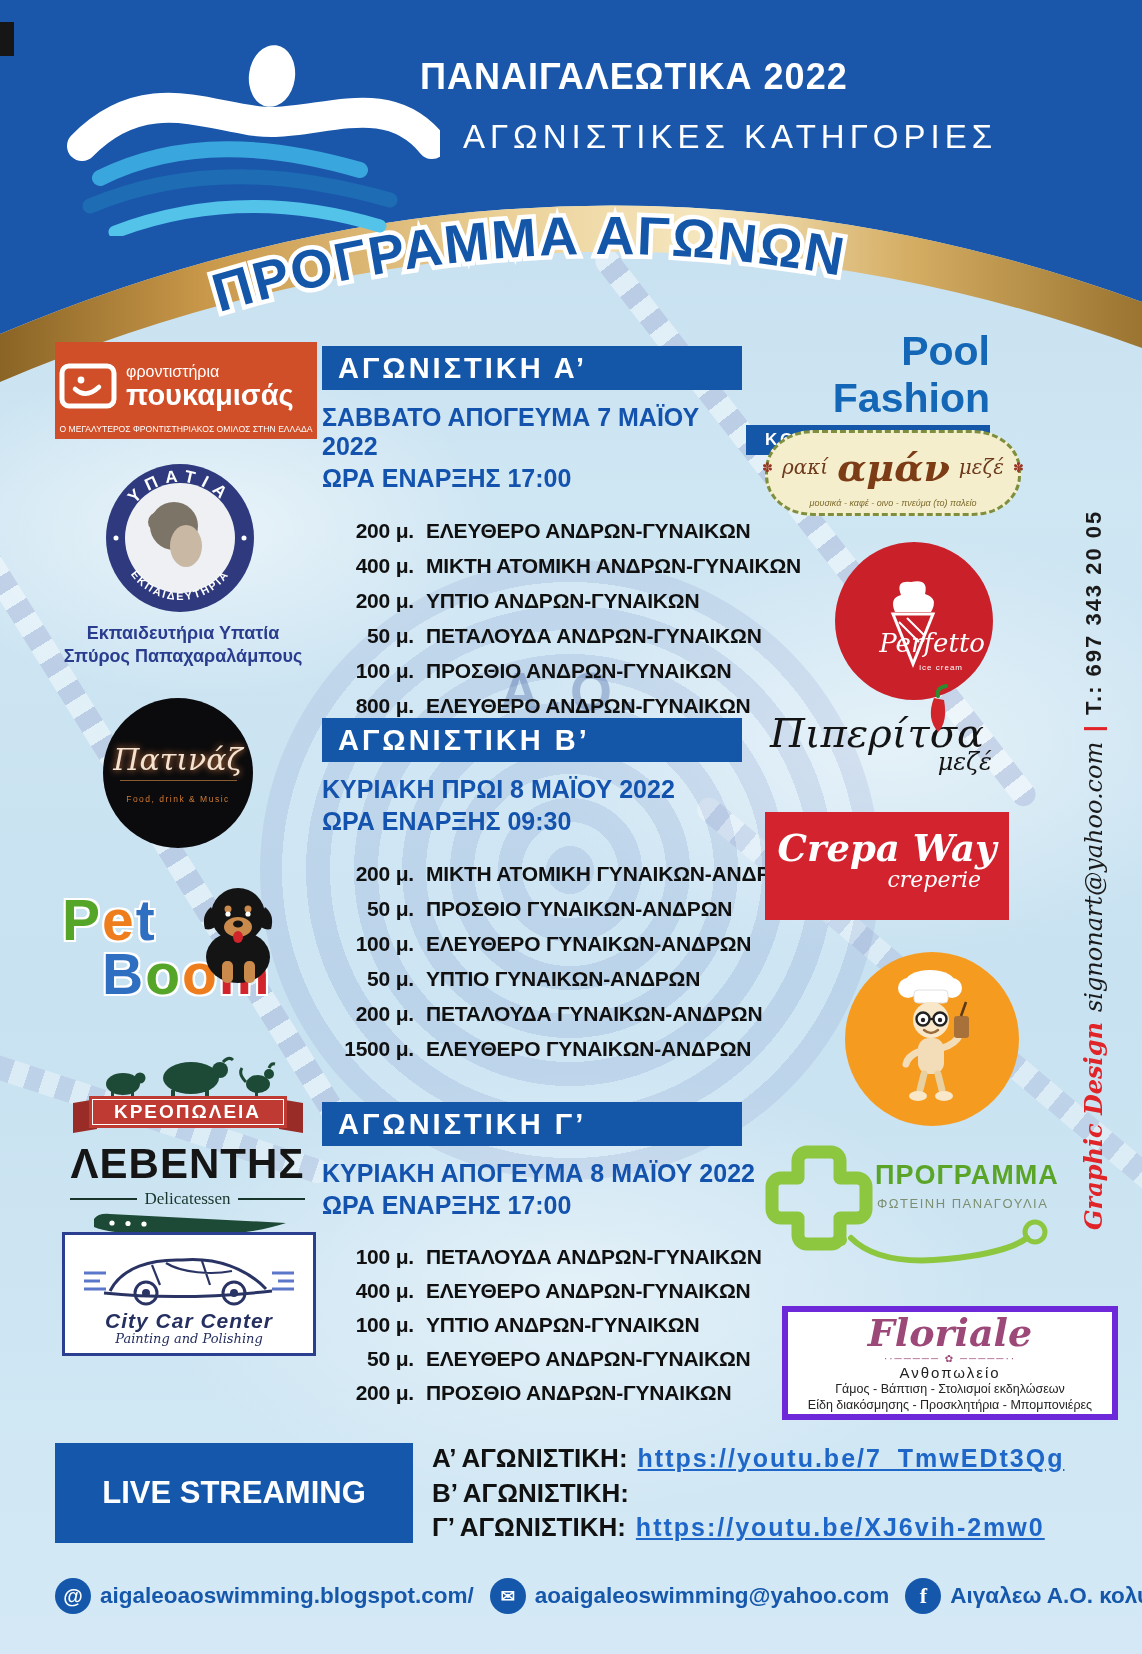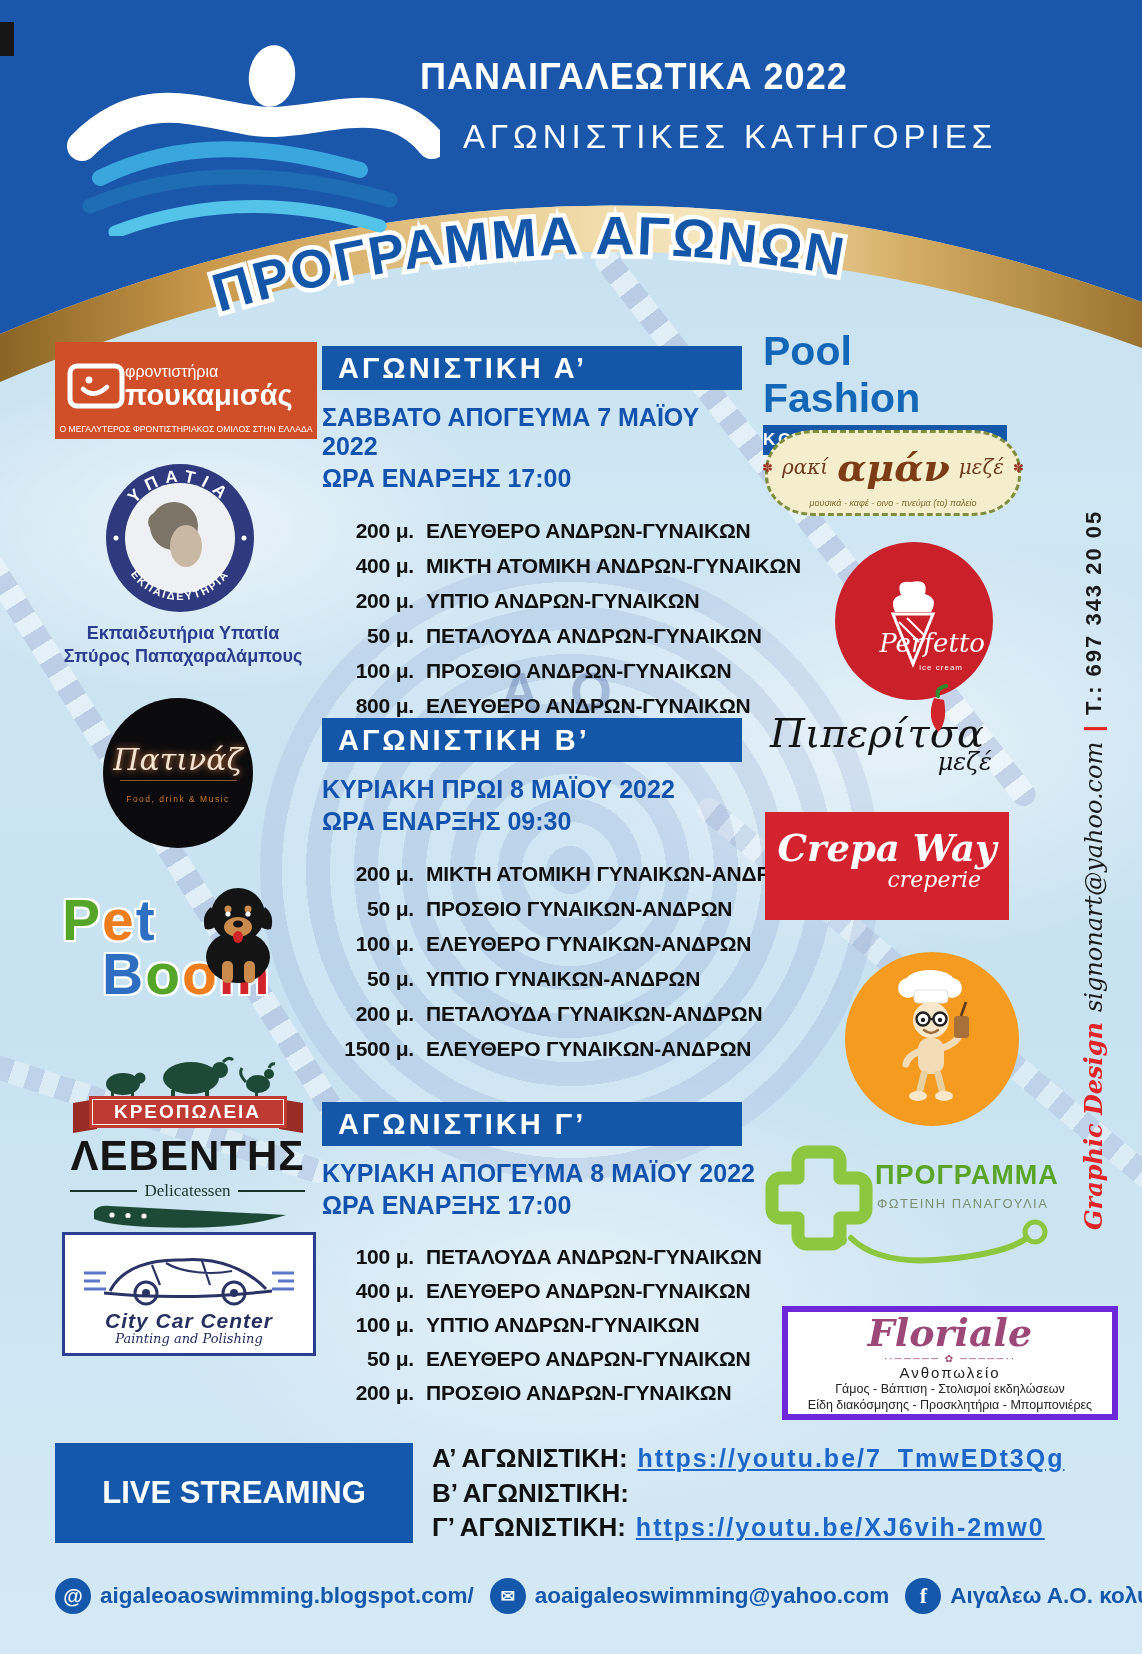--- a/index.html
+++ b/index.html
@@ -37,56 +37,56 @@
   .s-date{margin-top:13px;color:#1353ae;font-size:25px;font-weight:700;}
   .s-time{color:#1353ae;font-size:25px;font-weight:700;margin-top:3px;}
   .events{margin-top:20px;}
   .ev{display:flex;line-height:35px;font-size:21px;font-weight:700;color:#101010;white-space:nowrap;letter-spacing:-.2px;}
   .s-c .ev{line-height:34px;}
   .ev .dist{width:92px;text-align:right;margin-right:12px;flex:none;}
 
   
   .pouk{position:absolute;left:55px;top:342px;width:262px;height:97px;background:#d14f28;z-index:4;
     display:flex;flex-direction:column;}
-  .pouk-top{flex:1;display:flex;align-items:center;padding:8px 8px 0 12px;}
+  .pouk-top{flex:1;display:flex;align-items:center;gap:9px;padding:8px 8px 0 4px;}
   .pouk-name .l1{color:#fff;font-size:16px;line-height:17px;}
   .pouk-name .l2{color:#fff;font-size:29px;font-weight:700;line-height:30px;}
   .pouk-tag{font-size:8.6px;color:#fff;text-align:center;padding:2px 2px 5px;}
   .ypatia{position:absolute;left:104px;top:462px;z-index:4;}
   .ypatia-cap{position:absolute;left:38px;top:622px;width:290px;text-align:center;color:#2a3c8e;
     font-weight:700;font-size:18px;line-height:23px;z-index:4;}
   .patinaz{position:absolute;left:103px;top:698px;width:150px;height:150px;border-radius:50%;
     background:#0b0b0d;z-index:4;display:flex;flex-direction:column;align-items:center;justify-content:center;}
   .pat-name{font-family:"DejaVu Serif",serif;font-style:italic;font-size:30px;color:#f5e3d2;
     text-shadow:0 0 7px rgba(255,150,80,.9);}
   .pat-tag{margin-top:3px;font-size:8.5px;color:#d07a32;letter-spacing:1.5px;border-top:1px solid #8a5a30;
     padding-top:13px;width:78%;text-align:center;white-space:nowrap;}
   .petboom{position:absolute;left:62px;top:893px;width:230px;height:145px;z-index:4;}
   .pb-line1,.pb-line2{font-size:57px;font-weight:700;line-height:54px;letter-spacing:2px;}
   .pb-line2{margin-left:40px;margin-top:0px;}
   .pb-line1 span,.pb-line2 span{text-shadow:2px 2px 0 #fff,-2px -2px 0 #fff,2px -2px 0 #fff,-2px 2px 0 #fff;}
   .pb-dog{position:absolute;right:-4px;top:-16px;}
   .leventis{position:absolute;left:70px;top:1052px;width:235px;z-index:4;text-align:center;}
   .lev-ribbon{position:relative;background:#bf3a33;color:#fff;font-weight:700;font-size:19px;letter-spacing:2px;
-    height:32px;line-height:32px;width:198px;margin:-6px auto 4px;box-shadow:inset 0 0 0 3px #bf3a33, inset 0 0 0 4px #fff;}
+    height:32px;line-height:32px;width:198px;margin:-6px auto 12px;box-shadow:inset 0 0 0 3px #bf3a33, inset 0 0 0 4px #fff;}
   .lev-ribbon::before,.lev-ribbon::after{content:"";position:absolute;top:5px;width:24px;height:30px;background:#992c26;z-index:-1;}
   .lev-ribbon::before{left:-16px;transform:skewY(-10deg);}
   .lev-ribbon::after{right:-16px;transform:skewY(10deg);}
   .lev-name{font-size:42px;font-weight:800;color:#151515;letter-spacing:1px;margin-top:2px;}
   .lev-tag{display:flex;align-items:center;gap:8px;justify-content:center;color:#17352a;
     font-family:"Liberation Serif",serif;font-size:17px;margin-top:1px;}
   .lev-tag::before,.lev-tag::after{content:"";height:2px;background:#17352a;flex:1;}
   .citycar{position:absolute;left:62px;top:1232px;width:254px;height:124px;background:#fff;
     border:3px solid #2a3f8f;box-sizing:border-box;z-index:4;display:flex;flex-direction:column;
     align-items:center;justify-content:flex-end;padding-bottom:7px;}
   .cc-name{font-size:21px;font-weight:800;font-style:italic;color:#253060;letter-spacing:1px;}
   .cc-tag{font-family:"DejaVu Serif",serif;font-style:italic;font-size:13px;color:#253060;margin-top:-2px;}
 
   
-  .poolfashion{position:absolute;left:763px;top:328px;width:244px;z-index:4;text-align:left;}
+  .poolfashion{position:absolute;left:746px;top:328px;width:244px;z-index:4;text-align:right;}
   .pf-name{font-size:41px;font-weight:700;color:#1467b6;}
   .pf-bar{margin-top:3px;background:#1456a8;color:#fff;font-size:17px;font-weight:700;letter-spacing:3.5px;padding:5px 0;}
   .raki{position:absolute;left:765px;top:430px;width:256px;height:86px;z-index:4;background:#f4eecd;
     border:3px dashed #7d8f3f;border-radius:48px/40px;box-sizing:border-box;
     display:flex;align-items:center;justify-content:center;gap:9px;padding-bottom:12px;}
   .raki .flor{color:#9a3324;font-size:13px;}
   .raki-small{font-family:"DejaVu Serif",serif;font-style:italic;font-size:20px;color:#6e3a1c;}
   .raki-big{font-family:"DejaVu Serif",serif;font-style:italic;font-weight:700;font-size:38px;color:#7c3c16;}
   .raki-tag{position:absolute;bottom:5px;left:0;right:0;text-align:center;font-size:9px;color:#7d6a2a;font-style:italic;}
   .perfetto{position:absolute;left:835px;top:542px;width:158px;height:158px;border-radius:50%;background:#c9202a;z-index:4;}

